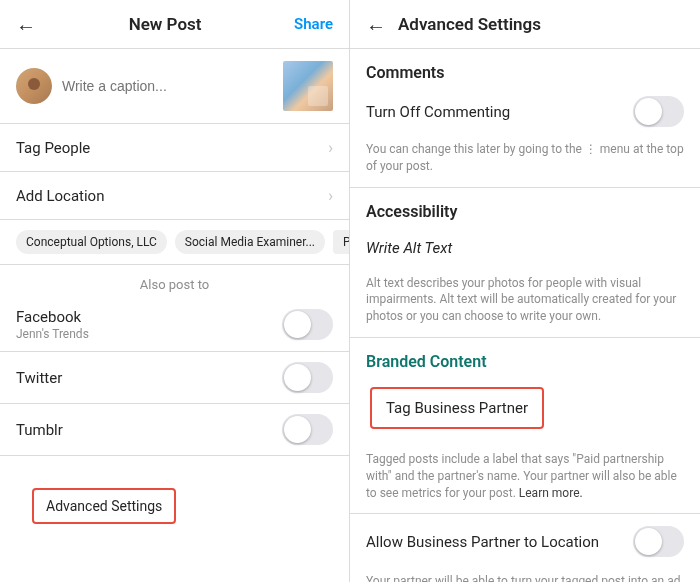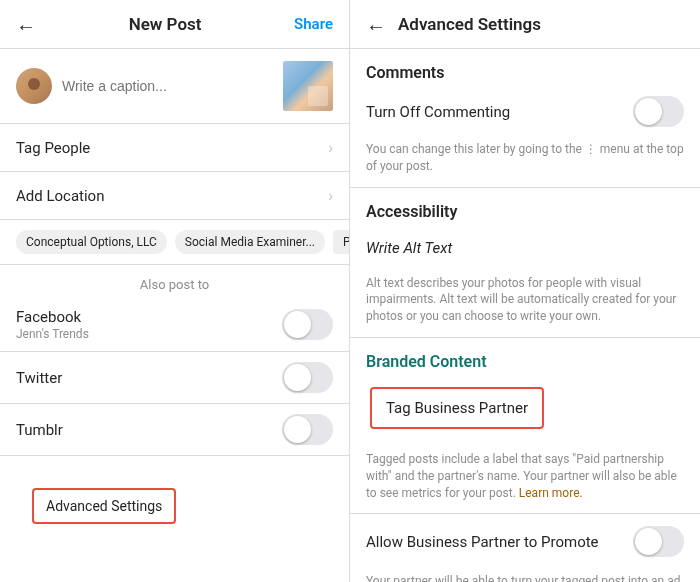--- a/index.html
+++ b/index.html
@@ -460,25 +460,25 @@
   <div class="alt-desc">Alt text describes your photos for people with visual impairments. Alt text will be automatically created for your photos or you can choose to write your own.</div>
 
   <div class="branded-section">Branded Content</div>
 
   <div style="padding: 4px 16px 8px;">
     <div class="tag-partner-btn">Tag Business Partner</div>
   </div>
 
   <div class="partner-desc">
     <span>Tagged posts include a label that says "Paid partnership with" and the partner's name. Your partner will also be able to see metrics for your post.</span>
-    <span> </span><a href="#" class="partner-desc" style="color:#a16207; text-decoration:none; padding:0; border:none;">Learn more.</a>
+    <span> </span><a href="#" class="partner-desc" style="color:#404040; text-decoration:none; padding:0; border:none;">Learn more.</a>
   </div>
 
   <div class="allow-promote-row">
-    <span class="allow-promote-label">Allow Business Partner to Promote</span>
+    <span class="allow-promote-label">Allow Business Partner to Location</span>
     <div class="toggle-switch off">
       <div class="toggle-knob"></div>
     </div>
   </div>
 
   <div class="promote-desc">
     <span>Your partner will be able to turn your tagged post into an ad. Once your post becomes an ad, you will have limited options for editing it. All ads are publicly listed in the Ad Library.</span>
     <br>
     
   </div>

